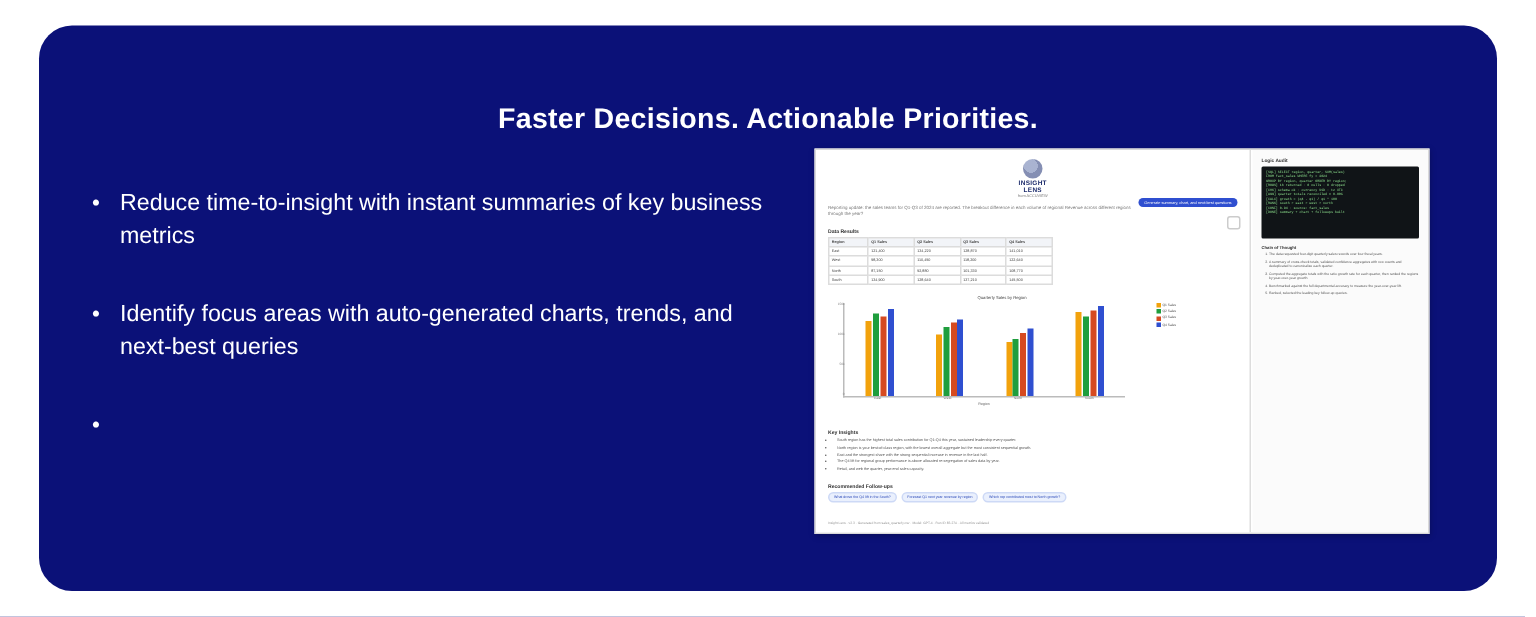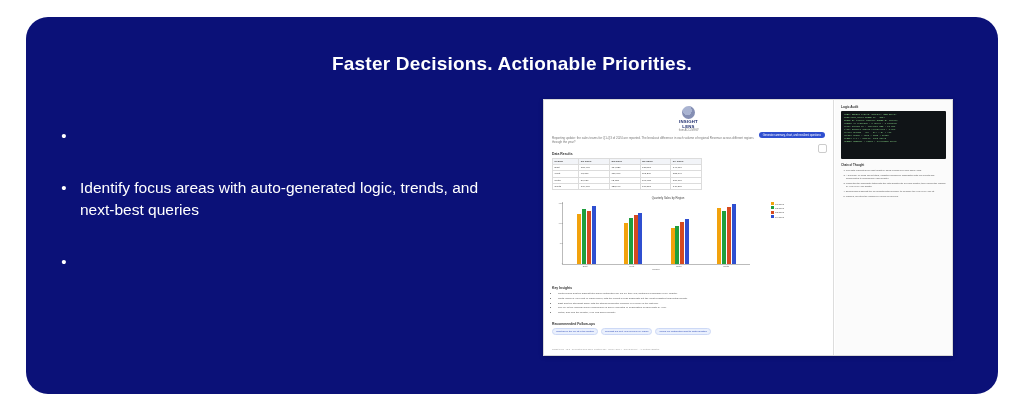--- a/index.html
+++ b/index.html
@@ -18,21 +18,21 @@
     left: 26px;
     top: 17px;
     width: 972px;
     height: 377px;
     background: #0b1178;
     border-radius: 22px;
   }
   .slide-title {
     position: absolute;
     left: 0;
-    top: 36px;
+    top: 52px;
     width: 100%;
     text-align: center;
     color: #ffffff;
     font-size: 19px;
     font-weight: bold;
     letter-spacing: 0.2px;
   }
   .bullets {
     position: absolute;
     left: 22px;
@@ -259,24 +259,25 @@
 </head>
 <body>
 
 <div class="slide">
 
   <div class="slide-title">Faster Decisions. Actionable Priorities.</div>
 
   <div class="bullets">
     <div class="bullet">
       <span class="bullet-dot">•</span>
+      <span class="bullet-text">Reduce time-to-insight with instant summaries of key business metrics</span>
     </div>
     <div class="bullet">
       <span class="bullet-dot">•</span>
-      <span class="bullet-text">Identify focus areas with auto-generated logic, trends, and next-best queries</span>
+      <span class="bullet-text">Identify focus areas with auto-generated charts, trends, and next-best queries</span>
     </div>
     <div class="bullet">
       <span class="bullet-dot">•</span>
     </div>
   </div>
 
   <div class="shot">
 
     <div class="shot-left">
 

